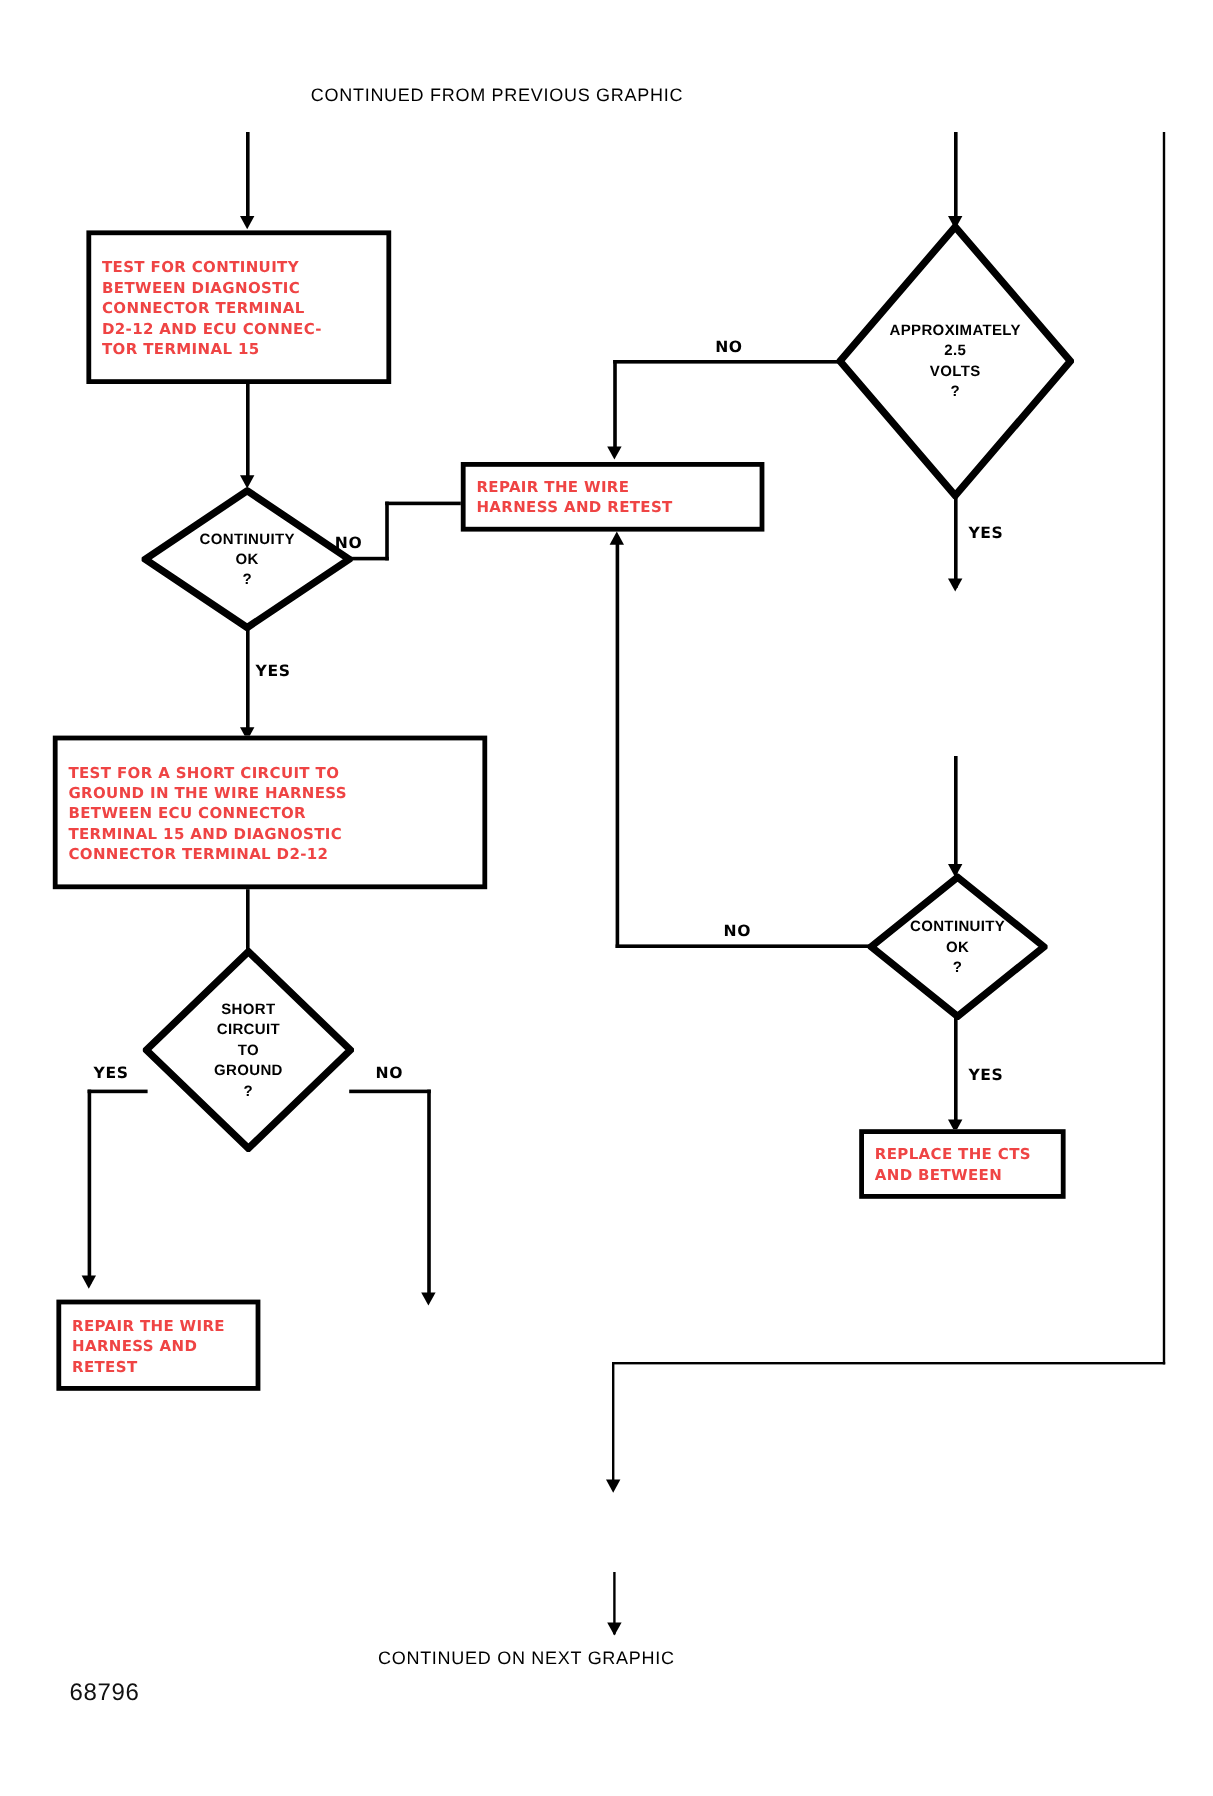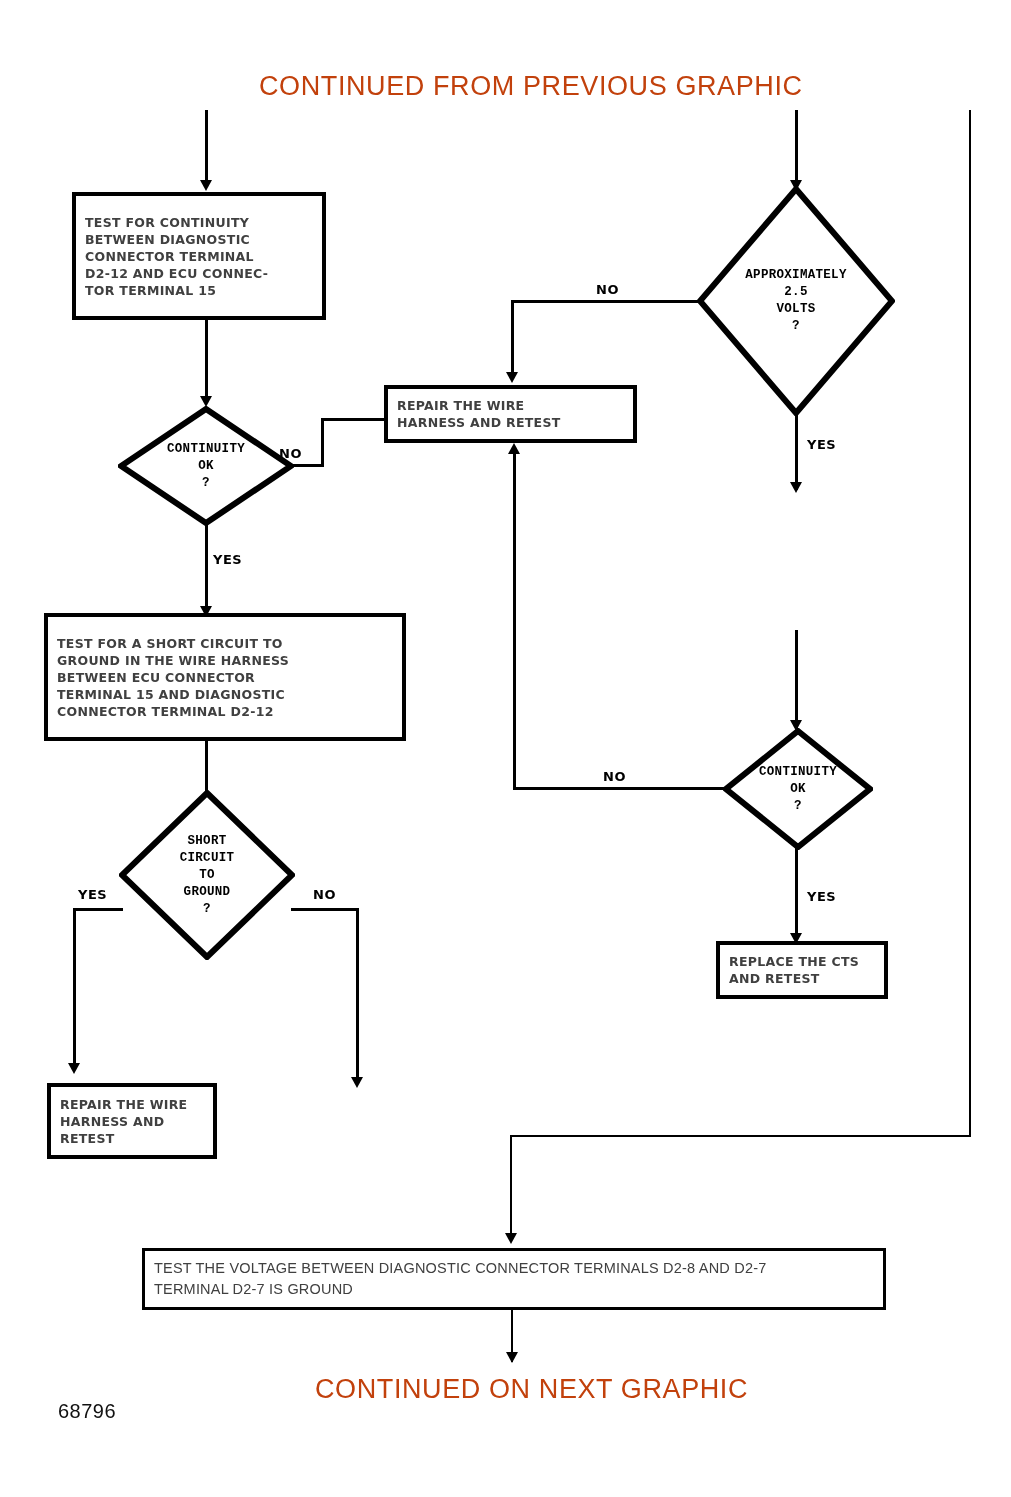--- a/index.html
+++ b/index.html
@@ -16,24 +16,24 @@
     position: relative;
     width: 1011px;
     height: 1497px;
     background: #ffffff;
     overflow: hidden;
   }
 
   
   .hdr {
     position: absolute;
-    font-size: 27px;
+    font-size: 15px;
     letter-spacing: 0.6px;
     white-space: nowrap;
-    color: #c2410c;
+    color: #000000;
   }
   #hdr-top   { left: 259px; top: 71px; }
   #hdr-bot   { left: 315px; top: 1374px; text-align: center; }
   #fig-num   { position: absolute; left: 58px; top: 1400px;
                font-size: 20px; letter-spacing: 0.5px; color: #111; }
 
   
   .box {
     position: absolute;
     box-sizing: border-box;
@@ -43,21 +43,21 @@
     align-items: center;
   }
   .box .txt {
     font-family: "DejaVu Sans", sans-serif;
     font-weight: bold;
     font-size: 12.5px;
     line-height: 17px;
     letter-spacing: 0.3px;
     padding: 0 9px;
     white-space: pre-line;
-    color: #404040;
+    color: #ef4444;
   }
   .box.thin { border-width: 3px; }
   .box.thin .txt {
     font-family: "Liberation Sans", sans-serif;
     font-weight: normal;
     font-size: 14.5px;
     line-height: 21px;
     letter-spacing: 0.2px;
   }
 
@@ -71,21 +71,21 @@
     width: 100%; height: 100%;
   }
   .diamond .dtxt {
     position: absolute;
     left: 0; top: 0;
     width: 100%; height: 100%;
     display: flex;
     flex-direction: column;
     align-items: center;
     justify-content: center;
-    font-family: Liberation Mono, monospace;
+    font-family: Liberation Sans, sans-serif;
     font-weight: bold;
     font-size: 12.5px;
     line-height: 17px;
     letter-spacing: 0.3px;
     white-space: pre-line;
     text-align: center;
     color: #000;
   }
 
   
@@ -249,24 +249,20 @@
   <div class="ln v" style="left:513px; top:452px; height:338px;"></div>
   <div class="arrow-u" style="left:508px; top:443px;"></div>
   <div class="lbl" style="left:603px; top:769px;">NO</div>
 
   <div class="ln v" style="left:795px; top:848px; height:92px;"></div>
   <div class="arrow-d" style="left:790px; top:933px;"></div>
   <div class="lbl" style="left:807px; top:889px;">YES</div>
 
   <div class="box" style="left:716px; top:941px; width:172px; height:58px;">
     <div class="txt">REPLACE THE CTS
-AND RETEST</div>
-  </div>
-
-  <div class="box thin" style="left:142px; top:1248px; width:744px; height:62px;">
-    <div class="txt">TEST THE VOLTAGE BETWEEN DIAGNOSTIC CONNECTOR TERMINALS D2-8 AND D2-7
-TERMINAL D2-7 IS GROUND</div>
-  </div>
+AND BETWEEN</div>
+  </div>
+
 
   <div class="ln v thinline" style="left:511px; top:1310px; height:52px;"></div>
   <div class="arrow-d" style="left:506px; top:1352px;"></div>
 
 </div>
 
 </body></html>

